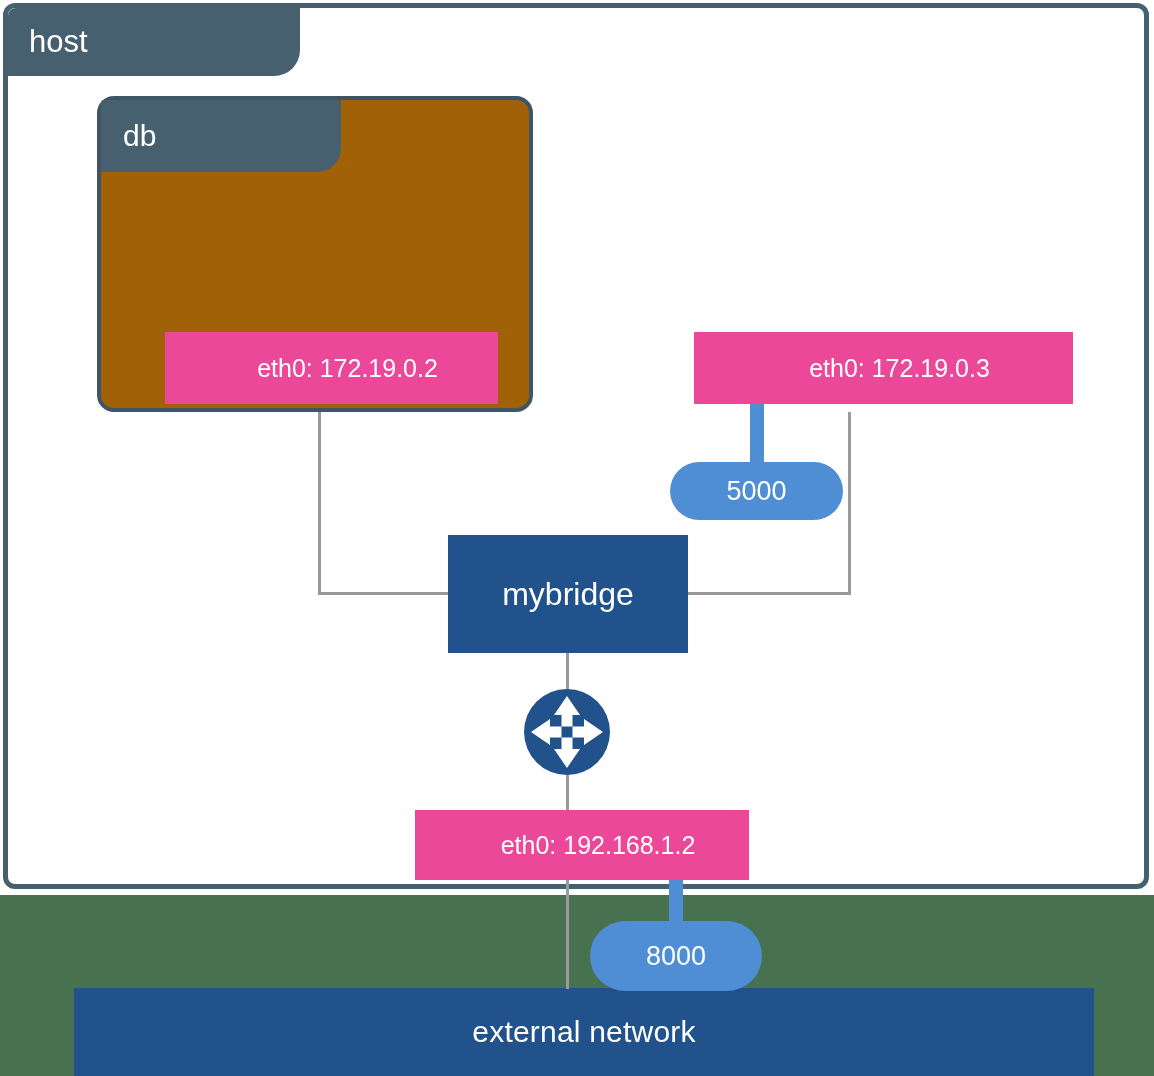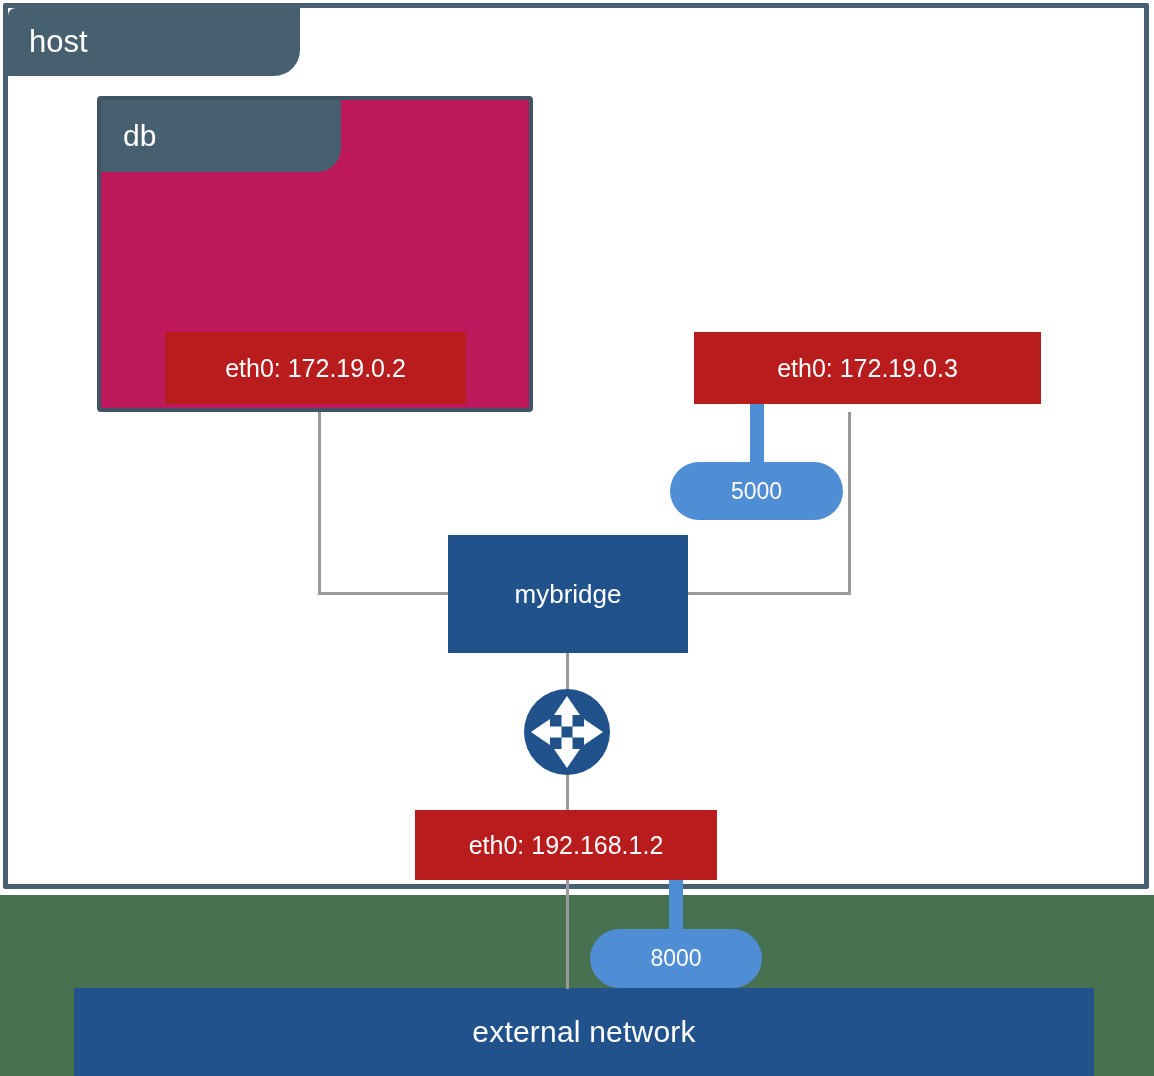--- a/index.html
+++ b/index.html
@@ -47,21 +47,21 @@
 
   
   .host-box {
     position: absolute;
     left: 3px;
     top: 3px;
     width: 1146px;
     height: 886px;
     box-sizing: border-box;
     border: 5px solid #47606f;
-    border-radius: 2px;
+    border-radius: 12px;
     background: #ffffff;
     padding-left: 32px;
   }
   .host-tab {
     position: absolute;
     left: 0px;
     top: 0px;
     width: 292px;
     height: 68px;
     background: #47606f;
@@ -74,22 +74,22 @@
     color: #ffffff;
     font-size: 31px;
     padding-left: 21px;
   }
 
   
   .ctr-box {
     position: absolute;
     box-sizing: border-box;
     border: 4px solid #3f5465;
-    border-radius: 4px;
-    background: #be185d;
+    border-radius: 17px;
+    background: #a16207;
   }
   .ctr-tab {
     position: absolute;
     left: -0px;
     top: -0px;
     height: 72px;
     background: #47606f;
     border-top-left-radius: 3px;
     border-bottom-right-radius: 24px;
     display: flex;
@@ -102,25 +102,26 @@
   }
 
   #db-box  { left: 97px;  top: 96px; width: 436px; height: 316px; }
   #web-box { left: 625px; top: 96px; width: 434px; height: 316px; }
   #db-tab  { width: 240px; }
   #web-tab { width: 238px; }
 
   
   .iface {
     position: absolute;
-    background: #b91c1c;
+    background: #ec4899;
     display: flex;
     align-items: center;
     justify-content: center;
     z-index: 6;
+    padding-left: 32px;
   }
   .iface-label {
     color: #ffffff;
     font-size: 25px;
     white-space: nowrap;
   }
   #db-eth0   { left: 165px; top: 332px; width: 301px; height: 72px; }
   #web-eth0  { left: 694px; top: 332px; width: 347px; height: 72px; }
   #host-eth0 { left: 415px; top: 810px; width: 302px; height: 70px; }
 
@@ -129,24 +130,24 @@
     position: absolute;
     background: #4f8ed4;
     border-radius: 999px;
     display: flex;
     align-items: center;
     justify-content: center;
     z-index: 6;
   }
   .port-label {
     color: #ffffff;
-    font-size: 23px;
+    font-size: 27px;
   }
   #port-5000 { left: 670px; top: 462px; width: 173px; height: 58px; }
-  #port-8000 { left: 590px; top: 921px; width: 172px; height: 59px; margin-top: 8px; }
+  #port-8000 { left: 590px; top: 921px; width: 172px; height: 70px; }
 
   
   .port-link {
     position: absolute;
     background: #4f8ed4;
     z-index: 5;
   }
   #link-web-5000  { left: 750px; top: 400px; width: 14px; height: 95px; }
   #link-host-8000 { left: 669px; top: 876px; width: 14px; height: 75px; }
 
@@ -158,21 +159,21 @@
     width: 240px;
     height: 118px;
     background: #21528c;
     display: flex;
     align-items: center;
     justify-content: center;
     z-index: 4;
   }
   .bridge-label {
     color: #ffffff;
-    font-size: 26px;
+    font-size: 32px;
   }
 
   
   .wire {
     position: absolute;
     background: #9a9a9a;
     z-index: 2;
   }
   #wire-db-v     { left: 318px; top: 412px; width: 3px;   height: 183px; }
   #wire-db-h     { left: 318px; top: 592px; width: 140px; height: 3px;   }

